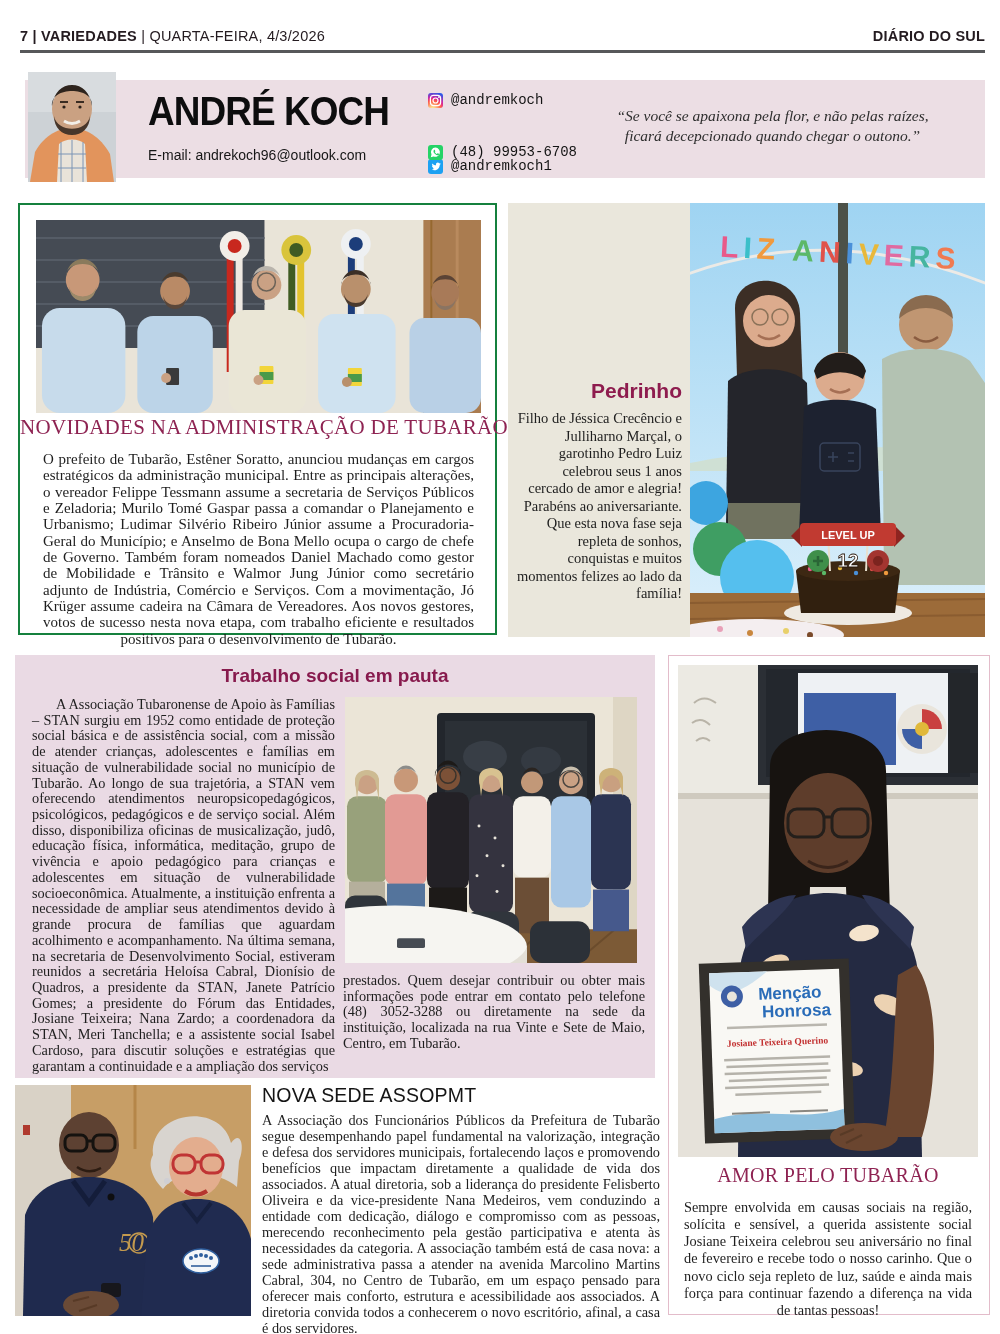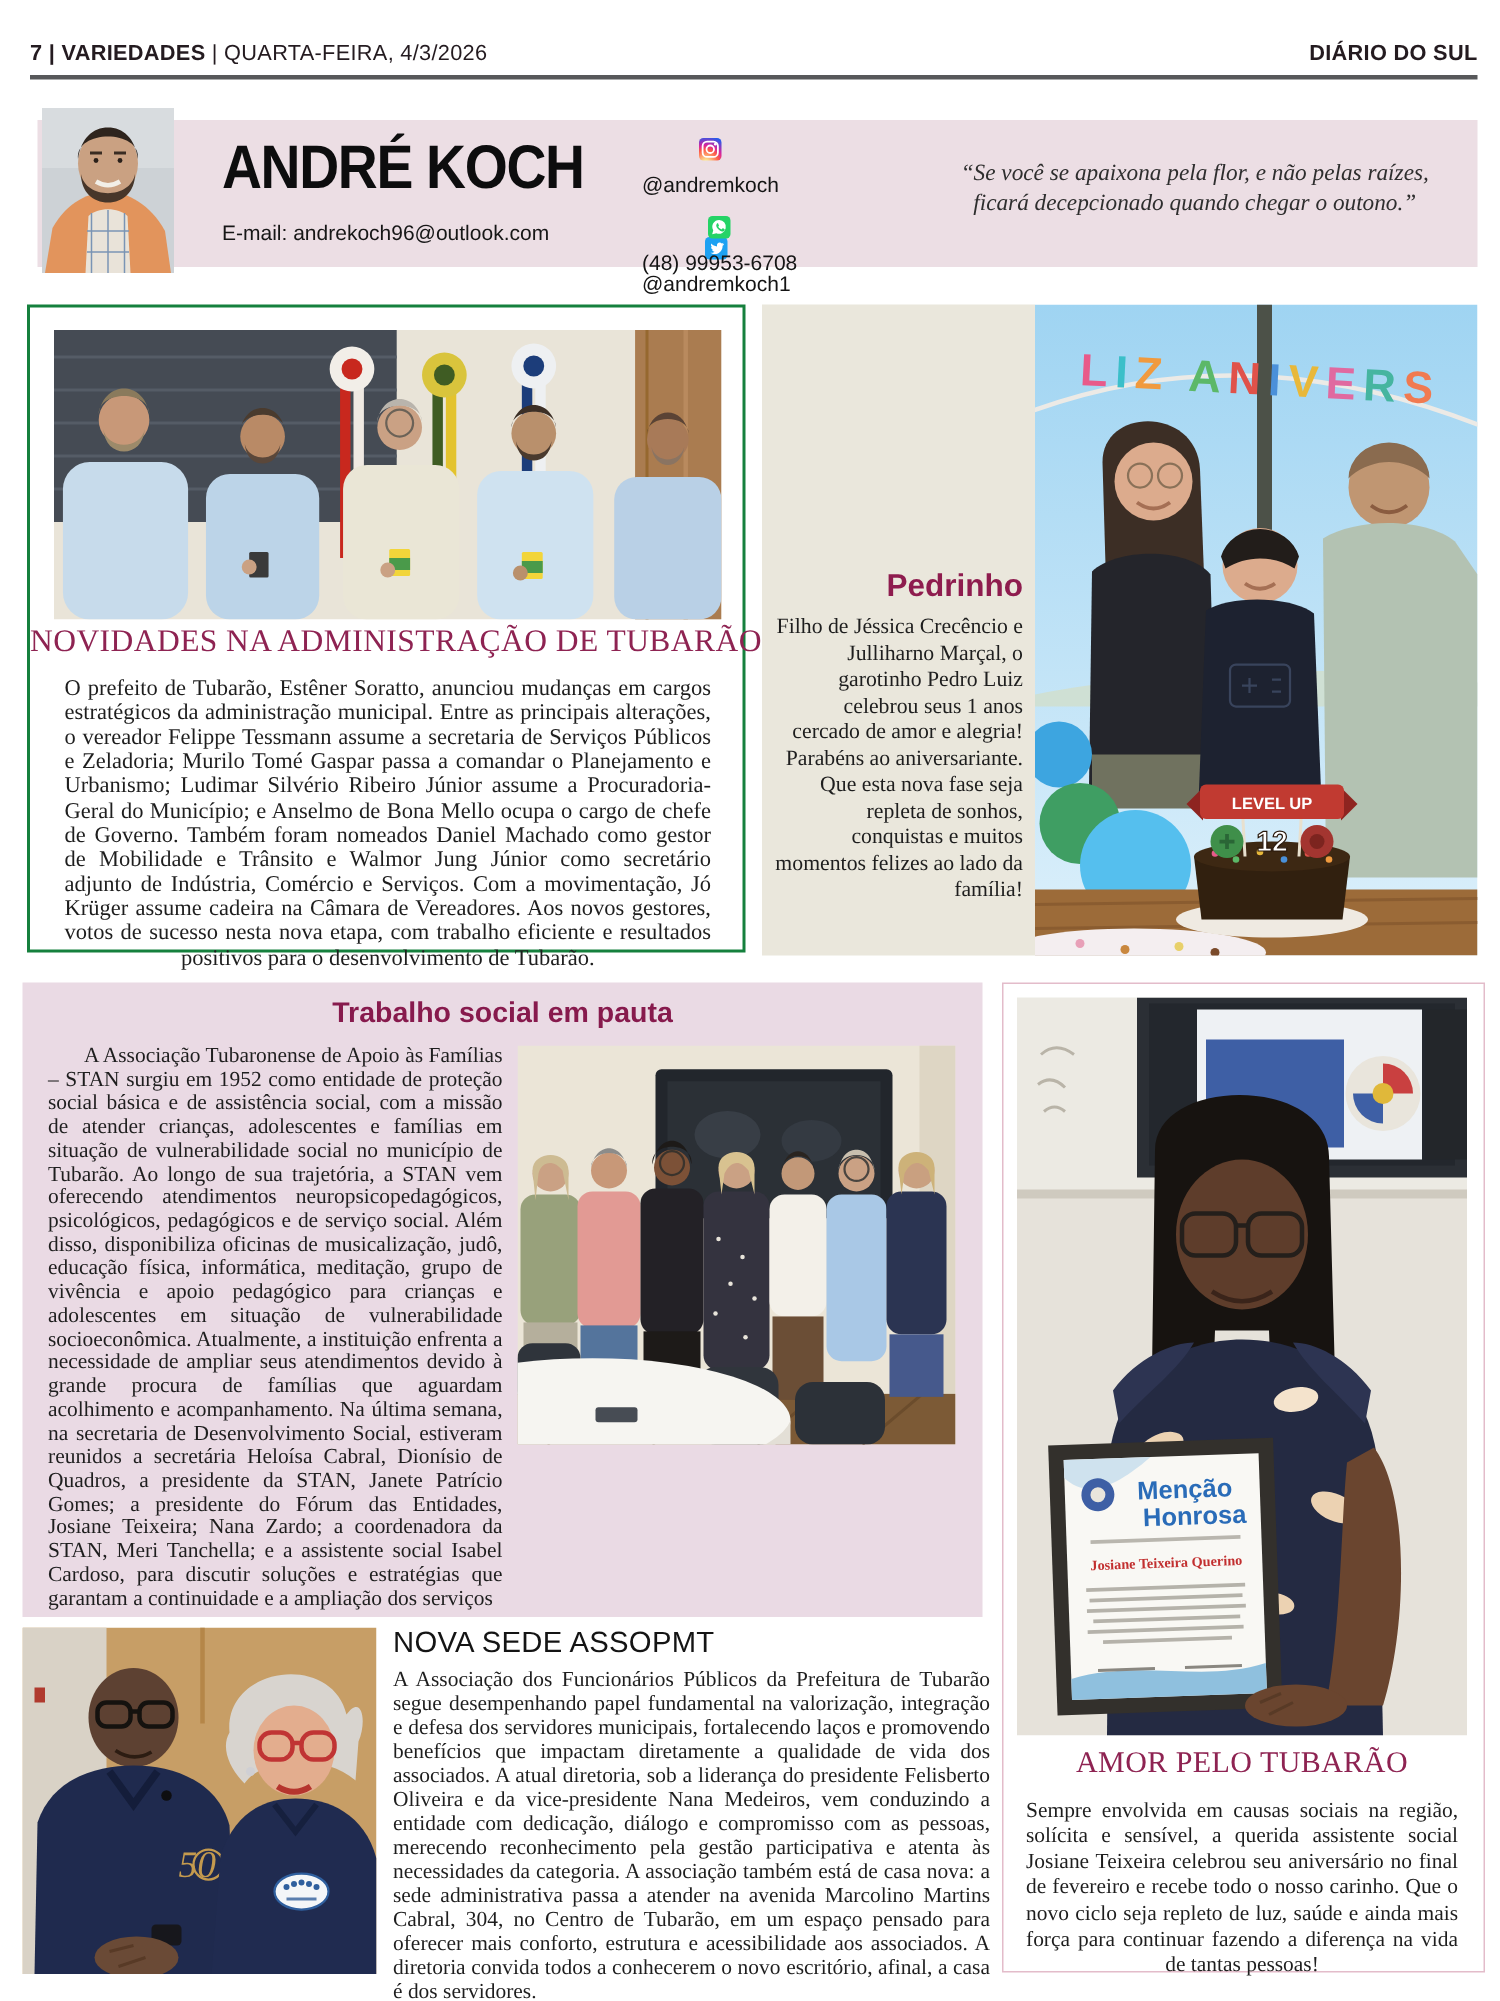--- a/index.html
+++ b/index.html
@@ -10,22 +10,22 @@
   
   .hdr{font-family:"Liberation Sans", sans-serif;font-size:14.5px;color:#241b20;letter-spacing:.2px;}
   .hdr b{font-weight:bold;}
   .hdr-rule{background:#57585a;height:3px;}
 
   
   .band{background:#ecdee4;}
   .col-name{font-family:"Liberation Sans", sans-serif;font-weight:bold;font-size:41px;color:#0d0d0e;
             transform:scaleX(.9);transform-origin:left top;letter-spacing:-1px;white-space:nowrap;}
   .col-email{font-family:"Liberation Sans", sans-serif;font-size:14px;color:#161616;}
-  .soc-row{display:flex;align-items:center;gap:8px;font-family:Liberation Sans, sans-serif;
-           font-size:14px;color:#141414;flex-direction:column;}
+  .soc-row{display:flex;align-items:center;gap:8px;font-family:Liberation Mono, monospace;
+           font-size:14px;color:#141414;}
   .soc-ico{width:15px;height:15px;border-radius:3px;flex:0 0 auto;}
   .quote{font-style:italic;font-size:15.5px;line-height:1.3;color:#2e2e2e;text-align:center;}
 
   
   .box{background:#fff;border:2px solid #15803d;box-sizing:border-box;}
   .title-serif{font-family:"Liberation Serif", serif;font-size:21px;color:#8e2352;text-align:center;
                letter-spacing:.3px;white-space:nowrap;}
   .title-sans{font-family:"Liberation Sans", sans-serif;font-weight:bold;color:#871a4d;}
   .body-txt{font-size:15px;line-height:1.09;text-align:justify;color:#1e1e1e;}
   .last-center{text-align-last:center;}
@@ -103,21 +103,21 @@
   <div class="abs soc-row" style="left:428px;top:144px;">
     <span class="soc-ico" style="background:#25d366;">
       <svg viewBox="0 0 15 15" width="15" height="15">
           <path fill="#fff" d="M7.5,2.6a4.6,4.6 0 0 0 -4,6.9L2.8,12.2l2.8-.73A4.6,4.6 0 1 0 7.5,2.6Z"></path>
           <path fill="#25d366" d="M5.9,5.1c.1-.25.22-.26.33-.26h.28c.09,0 .21-.03.33.25.12.29.41,1 .45,1.08.03.07.06.16,0,.25-.27.54-.56.52-.41.77.55.95 1.1,1.28 1.94,1.7.14.07.23.06.31-.03.08-.09.36-.42.45-.56.1-.14.19-.12.32-.07.13.05.82.39.96.46.14.07.23.1.27.16.03.06.03.36-.09.71-.12.35-.7.69-.97.71-.26.02-.5.12-1.69-.35C7,9.36 6.12,7.9 6.05,7.8c-.07-.1-.56-.74-.56-1.42 0-.67.35-1 .41-1.28Z"></path>
         </svg>
     </span>
     <span>(48) 99953-6708</span>
   </div>
 
-  <div class="abs quote" style="left:629px;top:106px;width:335px;font-style:italic;">“Se você se apaixona pela flor, e não pelas raízes, ficará decepcionado quando chegar o outono.”</div>
+  <div class="abs quote" style="left:605px;top:106px;width:335px;font-style:italic;">“Se você se apaixona pela flor, e não pelas raízes, ficará decepcionado quando chegar o outono.”</div>
 
   <article class="abs box" style="left:18px;top:203px;width:479px;height:432px;">
     <div class="abs" style="left:16px;top:15px;width:445px;height:193px;">
       <svg viewBox="0 0 448 193" width="445" height="193" preserveAspectRatio="none">
         <rect width="448" height="193" fill="#e9e4d8"></rect>
         <rect width="230" height="128" fill="#454b54"></rect>
         <g stroke="#555c66" stroke-width="2">
           <line x1="0" y1="18" x2="230" y2="18"></line>
             <line x1="0" y1="40" x2="230" y2="40"></line>
             <line x1="0" y1="62" x2="230" y2="62"></line>
@@ -349,20 +349,21 @@
           <rect x="185" y="226" width="60" height="42" rx="12" fill="#2c3138"></rect>
           <rect x="0" y="200" width="42" height="42" rx="10" fill="#2f343b"></rect>
         </g>
         <g>
           <ellipse cx="50" cy="252" rx="132" ry="42" fill="#f6f5f1"></ellipse>
           <path d="M-80,252 A132,42 0 0 0 182,252 L182,268 L-80,268 Z" fill="#e3dfd6"></path>
           <rect x="52" y="243" width="28" height="10" rx="2" fill="#474c54"></rect>
         </g>
       </svg>
     </div>
+    <p class="abs social-col" style="left:328px;top:318px;width:302px;margin:0;">prestados. Quem desejar contribuir ou obter mais informações pode entrar em contato pelo telefone (48) 3052-3288 ou diretamente na sede da instituição, localizada na rua Vinte e Sete de Maio, Centro, em Tubarão.</p>
   </article>
 
   <article class="abs honors" style="left:668px;top:655px;width:320px;height:658px;">
     <div class="abs" style="left:9px;top:9px;width:300px;height:492px;">
       <svg viewBox="0 0 300 492" width="300" height="492" preserveAspectRatio="none">
         <rect width="300" height="492" fill="#e6e2da"></rect>
         <rect width="300" height="130" fill="#eceae3"></rect>
         <rect y="128" width="300" height="6" fill="#cfcabf"></rect>
         <path d="M16,38 q10,-9 22,0 M14,58 q9,-7 18,2 M18,76 q7,-6 14,0" stroke="#b9b4a8" stroke-width="2" fill="none"></path>
         <g>

